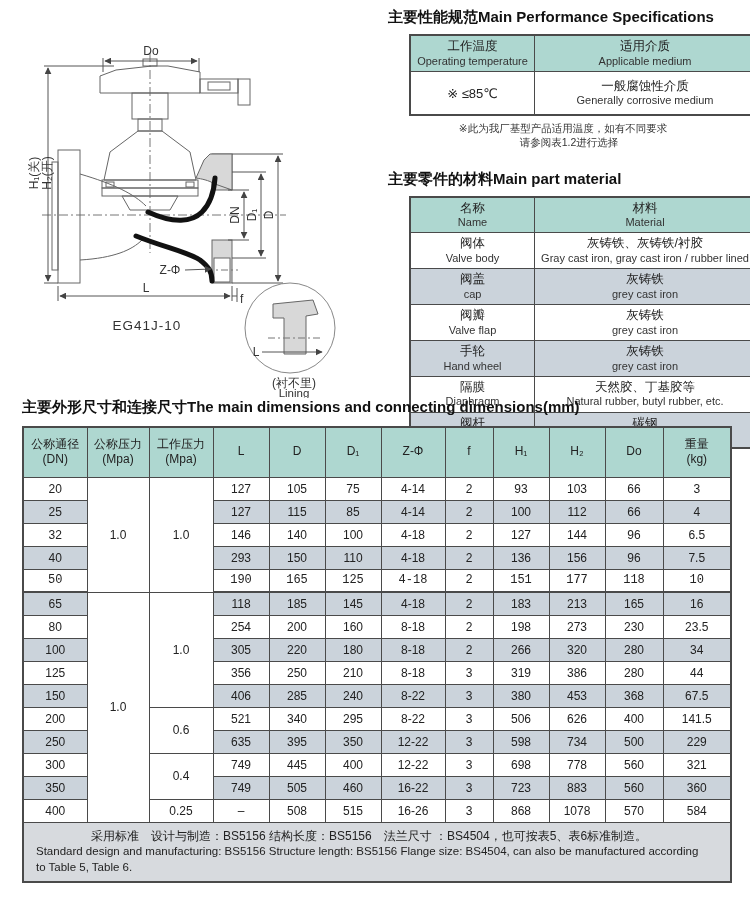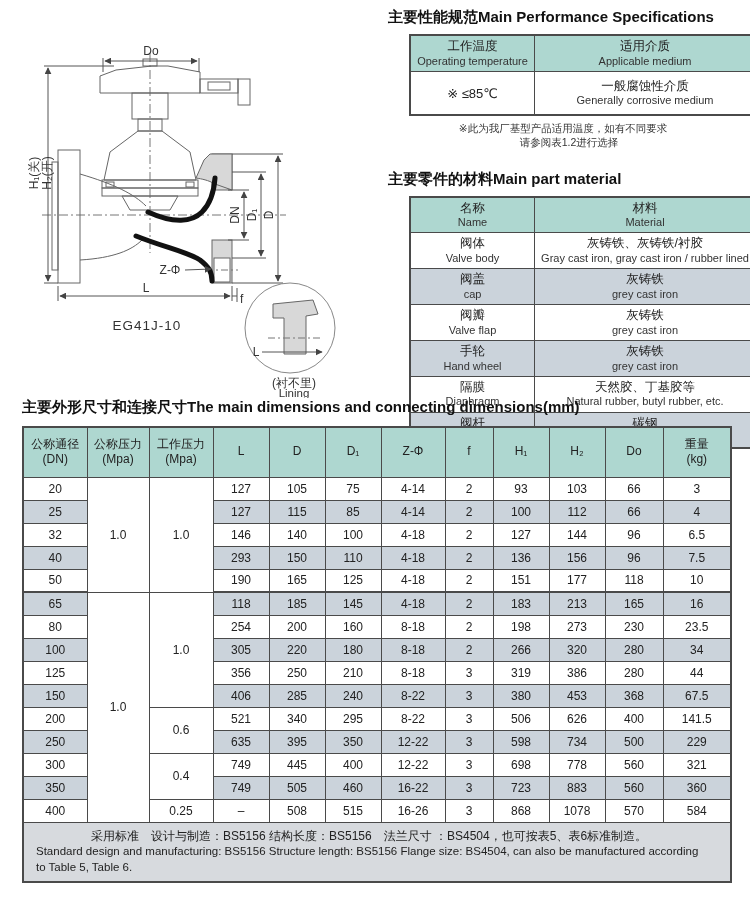--- a/index.html
+++ b/index.html
@@ -38,21 +38,21 @@
 
   
   .dims-section{position:absolute;left:22px;top:398px;width:708px;}
   .dims-title{font-size:15px;font-weight:bold;color:#111;margin:0 0 9px 0;}
   table.dims{width:708px;border-collapse:collapse;border:2px solid var(--border);table-layout:fixed;}
   table.dims th,table.dims td{border:1px solid var(--border);text-align:center;vertical-align:middle;}
   table.dims thead th{background:var(--header-teal);height:50px;font-weight:normal;font-size:12px;line-height:1.3;}
   table.dims td.c{height:23px;font-size:12px;color:#222;padding:0 2px;}
   table.dims td.merge{background:#fff;}
   table.dims td.shade{background:var(--stripe);}
-  table.dims tr.group-end td{border-bottom:2px solid var(--border);}
+  table.dims tr.group-end td{border-bottom:2px solid var(--border);font-family:Liberation Mono, monospace;}
   table.dims tfoot td{background:var(--footer-bg);padding:5px 28px 6px 12px;text-align:left;}
   .foot-cn{text-align:center;font-size:12px;color:#222;line-height:1.4;}
   .foot-en{font-size:11.5px;color:#222;line-height:1.35;}
 </style>
 </head>
 <body>
 
 <div class="page">
 
   <div class="drawing-wrap">

